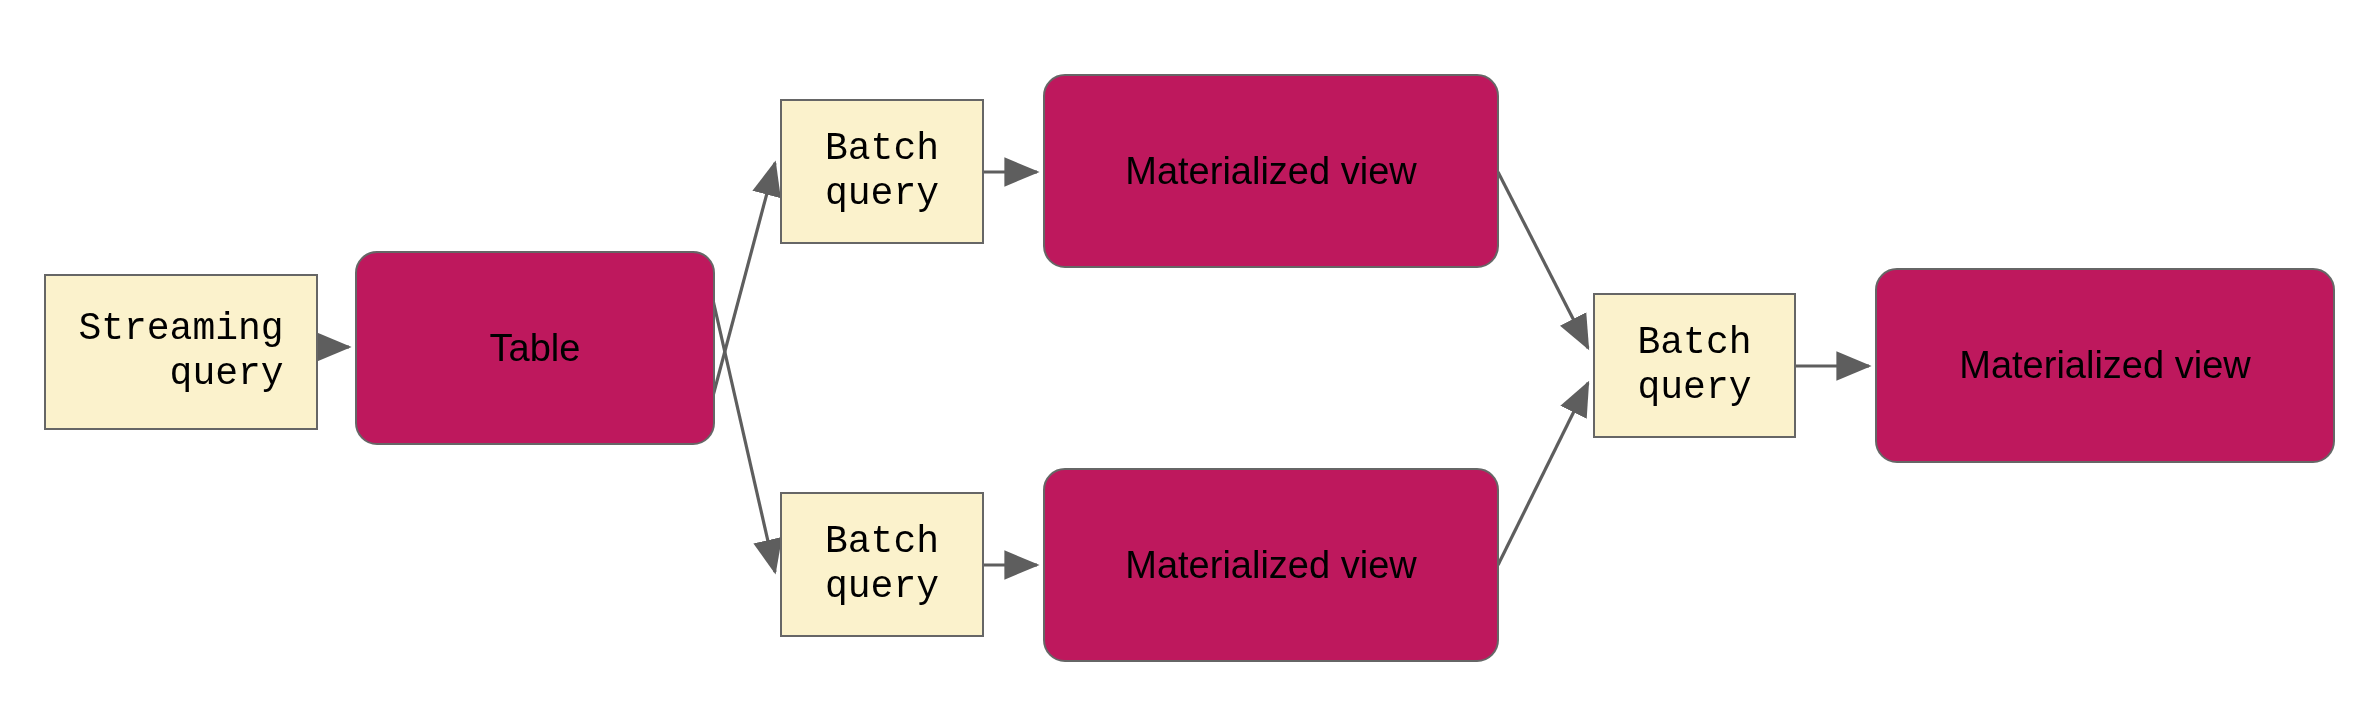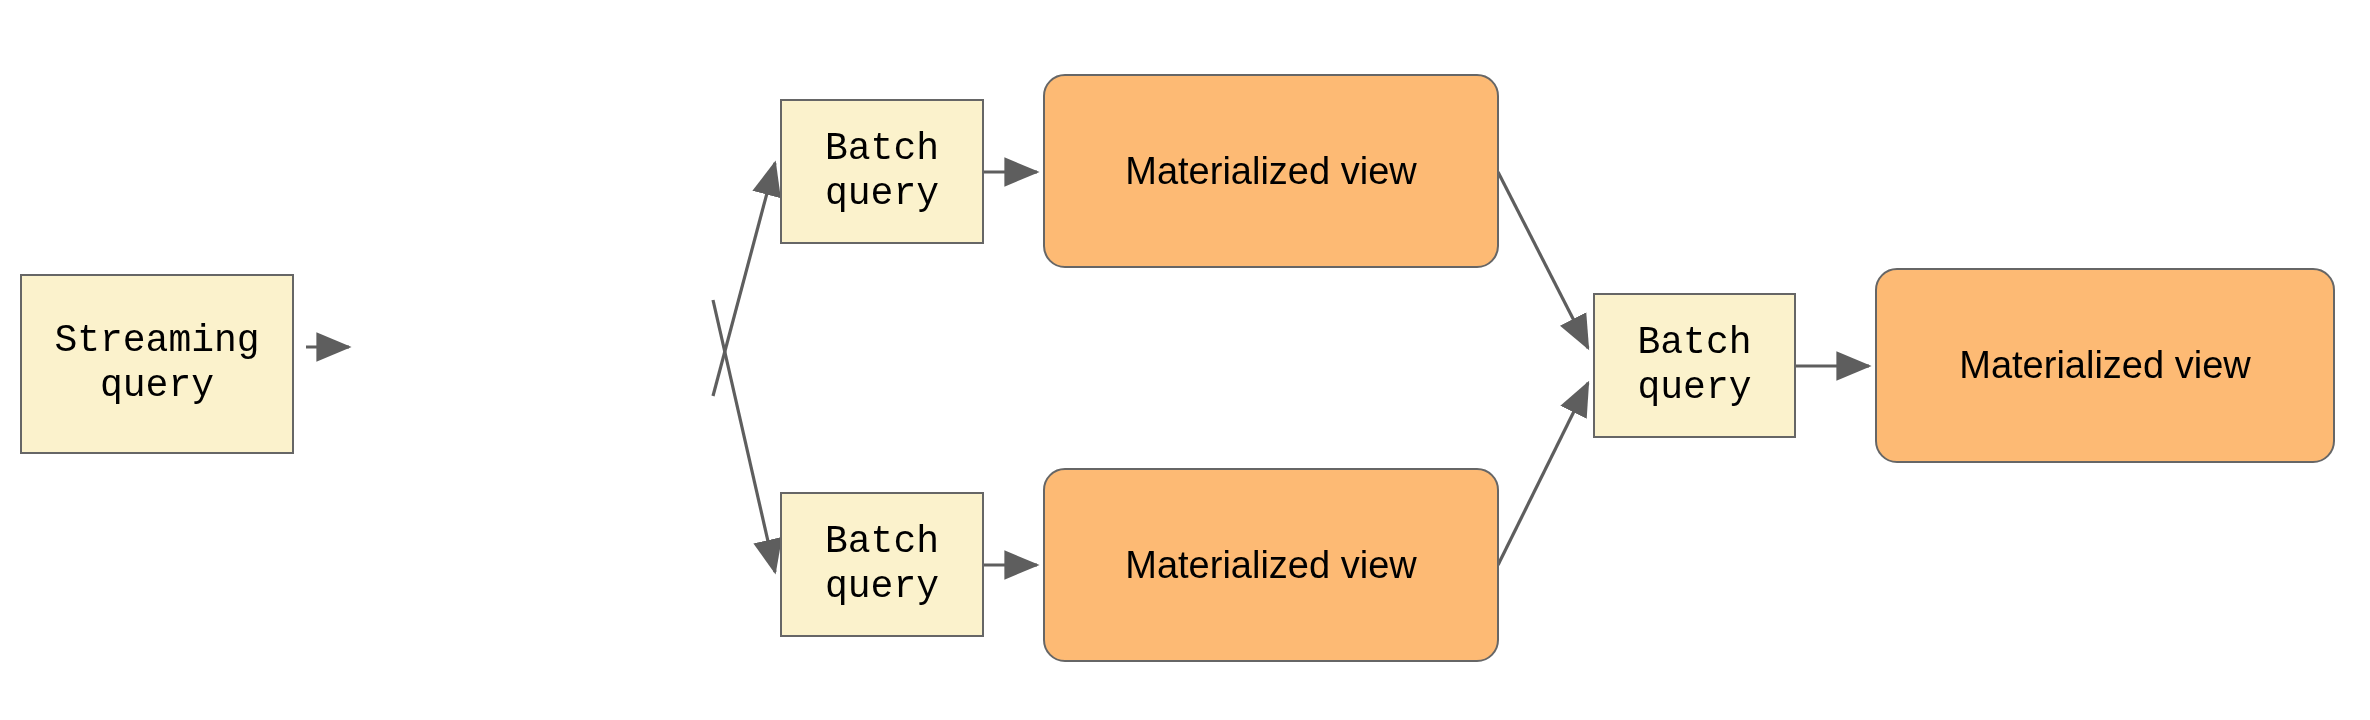--- a/index.html
+++ b/index.html
@@ -41,21 +41,21 @@
     z-index: 2;
   }
   .node-process {
     background: #fbf2cc;
     border: 2px solid #666666;
     border-radius: 0;
     font-size: 38px;
     font-family: Liberation Mono, monospace;
   }
   .node-store {
-    background: #fdba74;
+    background: #be185d;
     border: 2px solid #666666;
     border-radius: 22px;
     font-size: 38px;
   }
   .node-label {
     display: block;
     white-space: pre-line;
   }
 </style>
 </head>
@@ -95,25 +95,28 @@
 
     <g>
       <line x1="1498" y1="565" x2="1588" y2="383" stroke="#5e5e5e" stroke-width="3.2" marker-end="url(#arrowhead)"></line>
     </g>
 
     <g>
       <line x1="1796" y1="366" x2="1869" y2="366" stroke="#5e5e5e" stroke-width="3.2" marker-end="url(#arrowhead)"></line>
     </g>
   </svg>
 
-  <div class="node node-process" id="node-streaming-query" style="left:20px; top:274px; width:274px; height:180px;">
+  <div class="node node-process" id="node-streaming-query" style="left:44px; top:274px; width:274px; height:156px;text-align:right;">
     <span class="node-label">Streaming
 query</span>
   </div>
 
+  <div class="node node-store" id="node-table" style="left:355px; top:251px; width:360px; height:194px;">
+    <span class="node-label">Table</span>
+  </div>
 
   <div class="node node-process" id="node-batch-query-top" style="left:780px; top:99px; width:204px; height:145px;">
     <span class="node-label">Batch
 query</span>
   </div>
 
   <div class="node node-store" id="node-materialized-view-top" style="left:1043px; top:74px; width:456px; height:194px;">
     <span class="node-label">Materialized view</span>
   </div>
 

